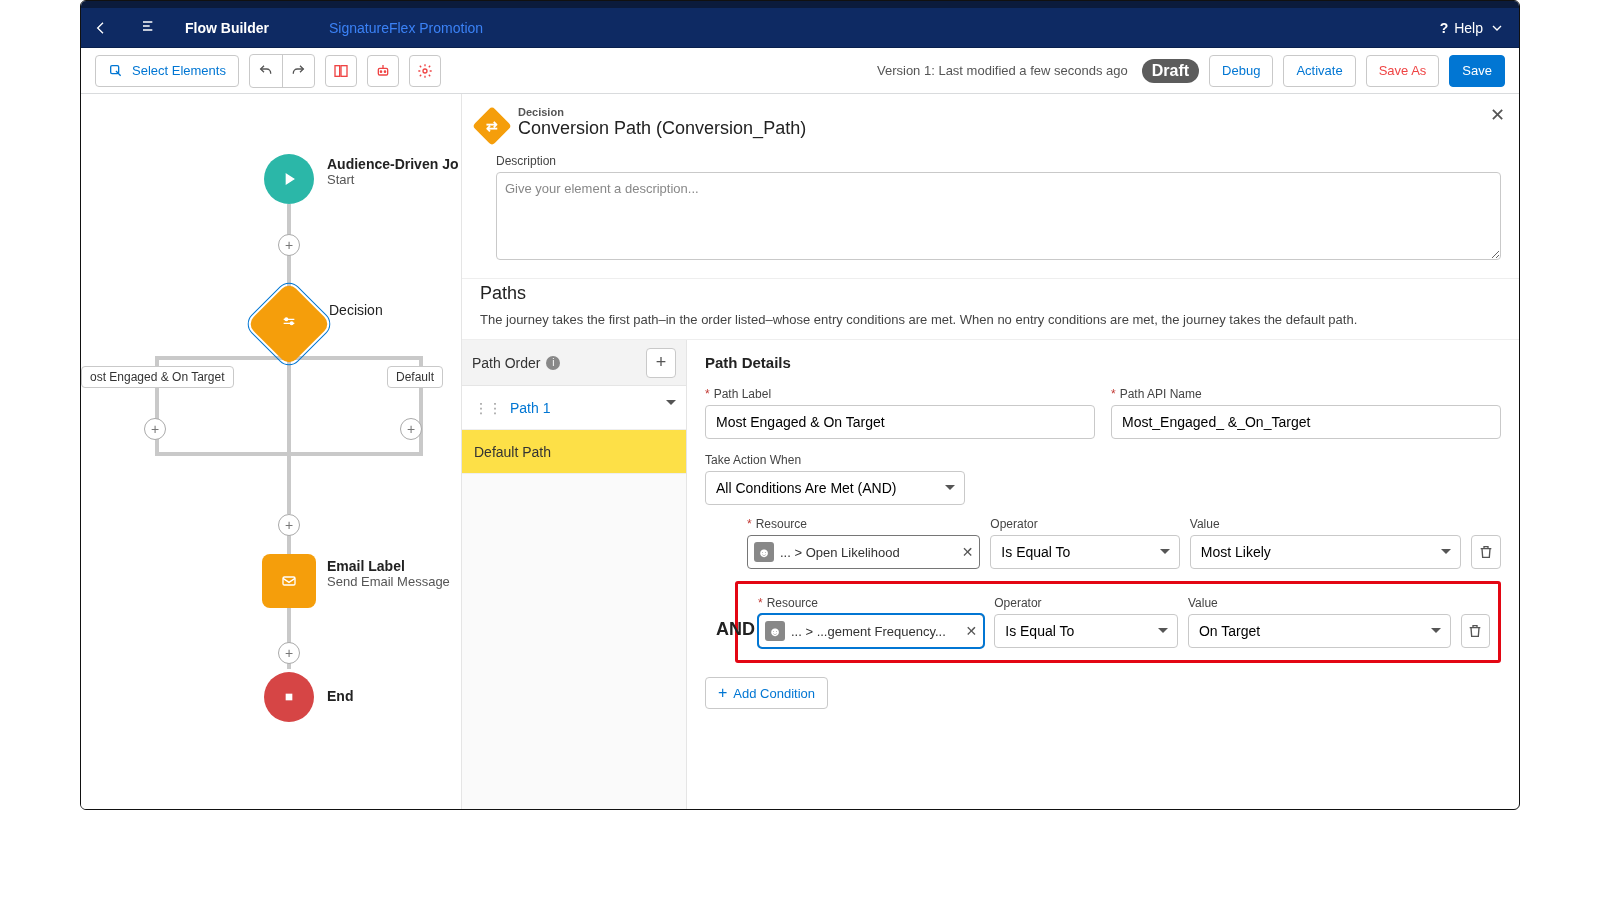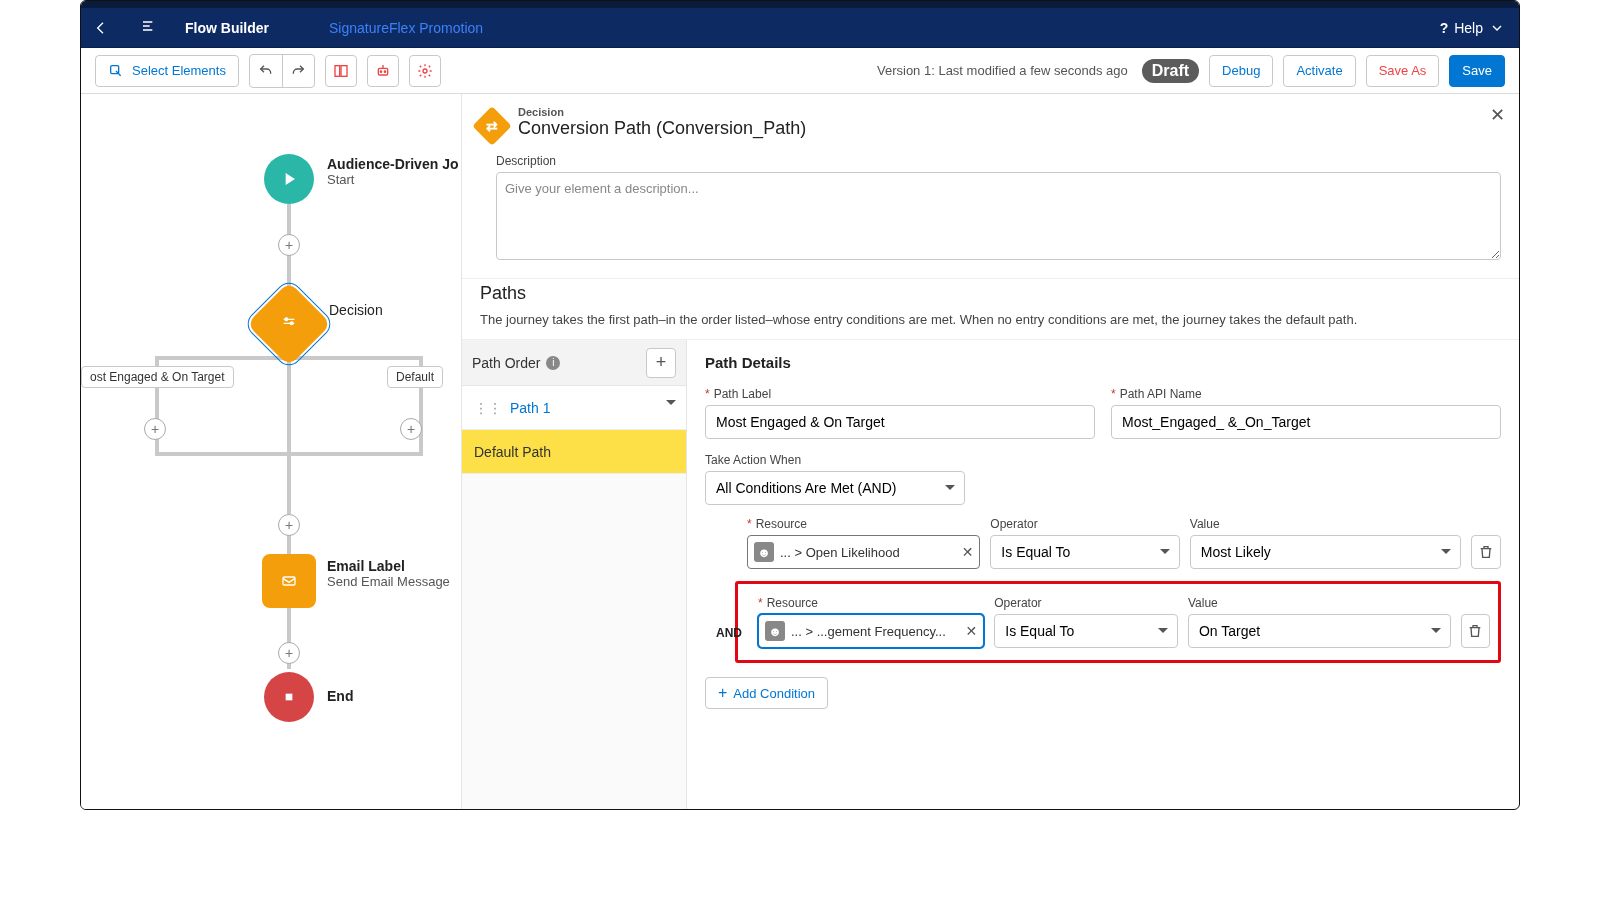--- a/index.html
+++ b/index.html
@@ -59,21 +59,21 @@
   .fld{flex:1}
   .req::before{content:"*";color:#c23934;margin-right:4px}
   .inp{width:100%;height:34px;border:1px solid #c9c9c9;border-radius:4px;padding:0 10px;font-size:14px}
   .sel{position:relative}
   .sel .inp{padding-right:28px}
   .sel::after{content:"";position:absolute;right:10px;top:14px;border:5px solid transparent;border-top-color:#555}
   .takeaction{margin-bottom:6px}
   .sel.small{width:260px}
   .cond-block{margin-top:6px}
   .cond{display:flex;align-items:flex-end;gap:10px;padding:6px 0;position:relative;margin-left:42px}
-  .and-label{position:absolute;left:-42px;bottom:14px;font-weight:700;font-size:12px;color:#222}
+  .and-label{position:absolute;left:-42px;bottom:14px;font-weight:700;font-size:18px;color:#222}
   .cond .c-res{width:234px}
   .cond .c-op{width:190px}
   .cond .c-val{width:272px}
   .cond .trash{width:30px;height:34px;border:1px solid #c9c9c9;border-radius:4px;display:flex;align-items:center;justify-content:center;color:#555;cursor:pointer}
   .token{display:flex;align-items:center;height:34px;border:1px solid #767676;border-radius:4px;background:#fff;padding:0 6px;gap:6px;font-size:13px;color:#333}
   .token .ico{width:20px;height:20px;border-radius:3px;background:#888;color:#fff;display:flex;align-items:center;justify-content:center;font-size:13px}
   .token .txt{flex:1;white-space:nowrap;overflow:hidden;text-overflow:ellipsis}
   .token .x{color:#555;cursor:pointer;font-size:14px}
   .token.focus{outline:2px solid #0176d3;outline-offset:-1px}
   .hl{border:3px solid #e30613;border-radius:3px;padding:6px 8px;margin-left:30px;margin-top:6px}

